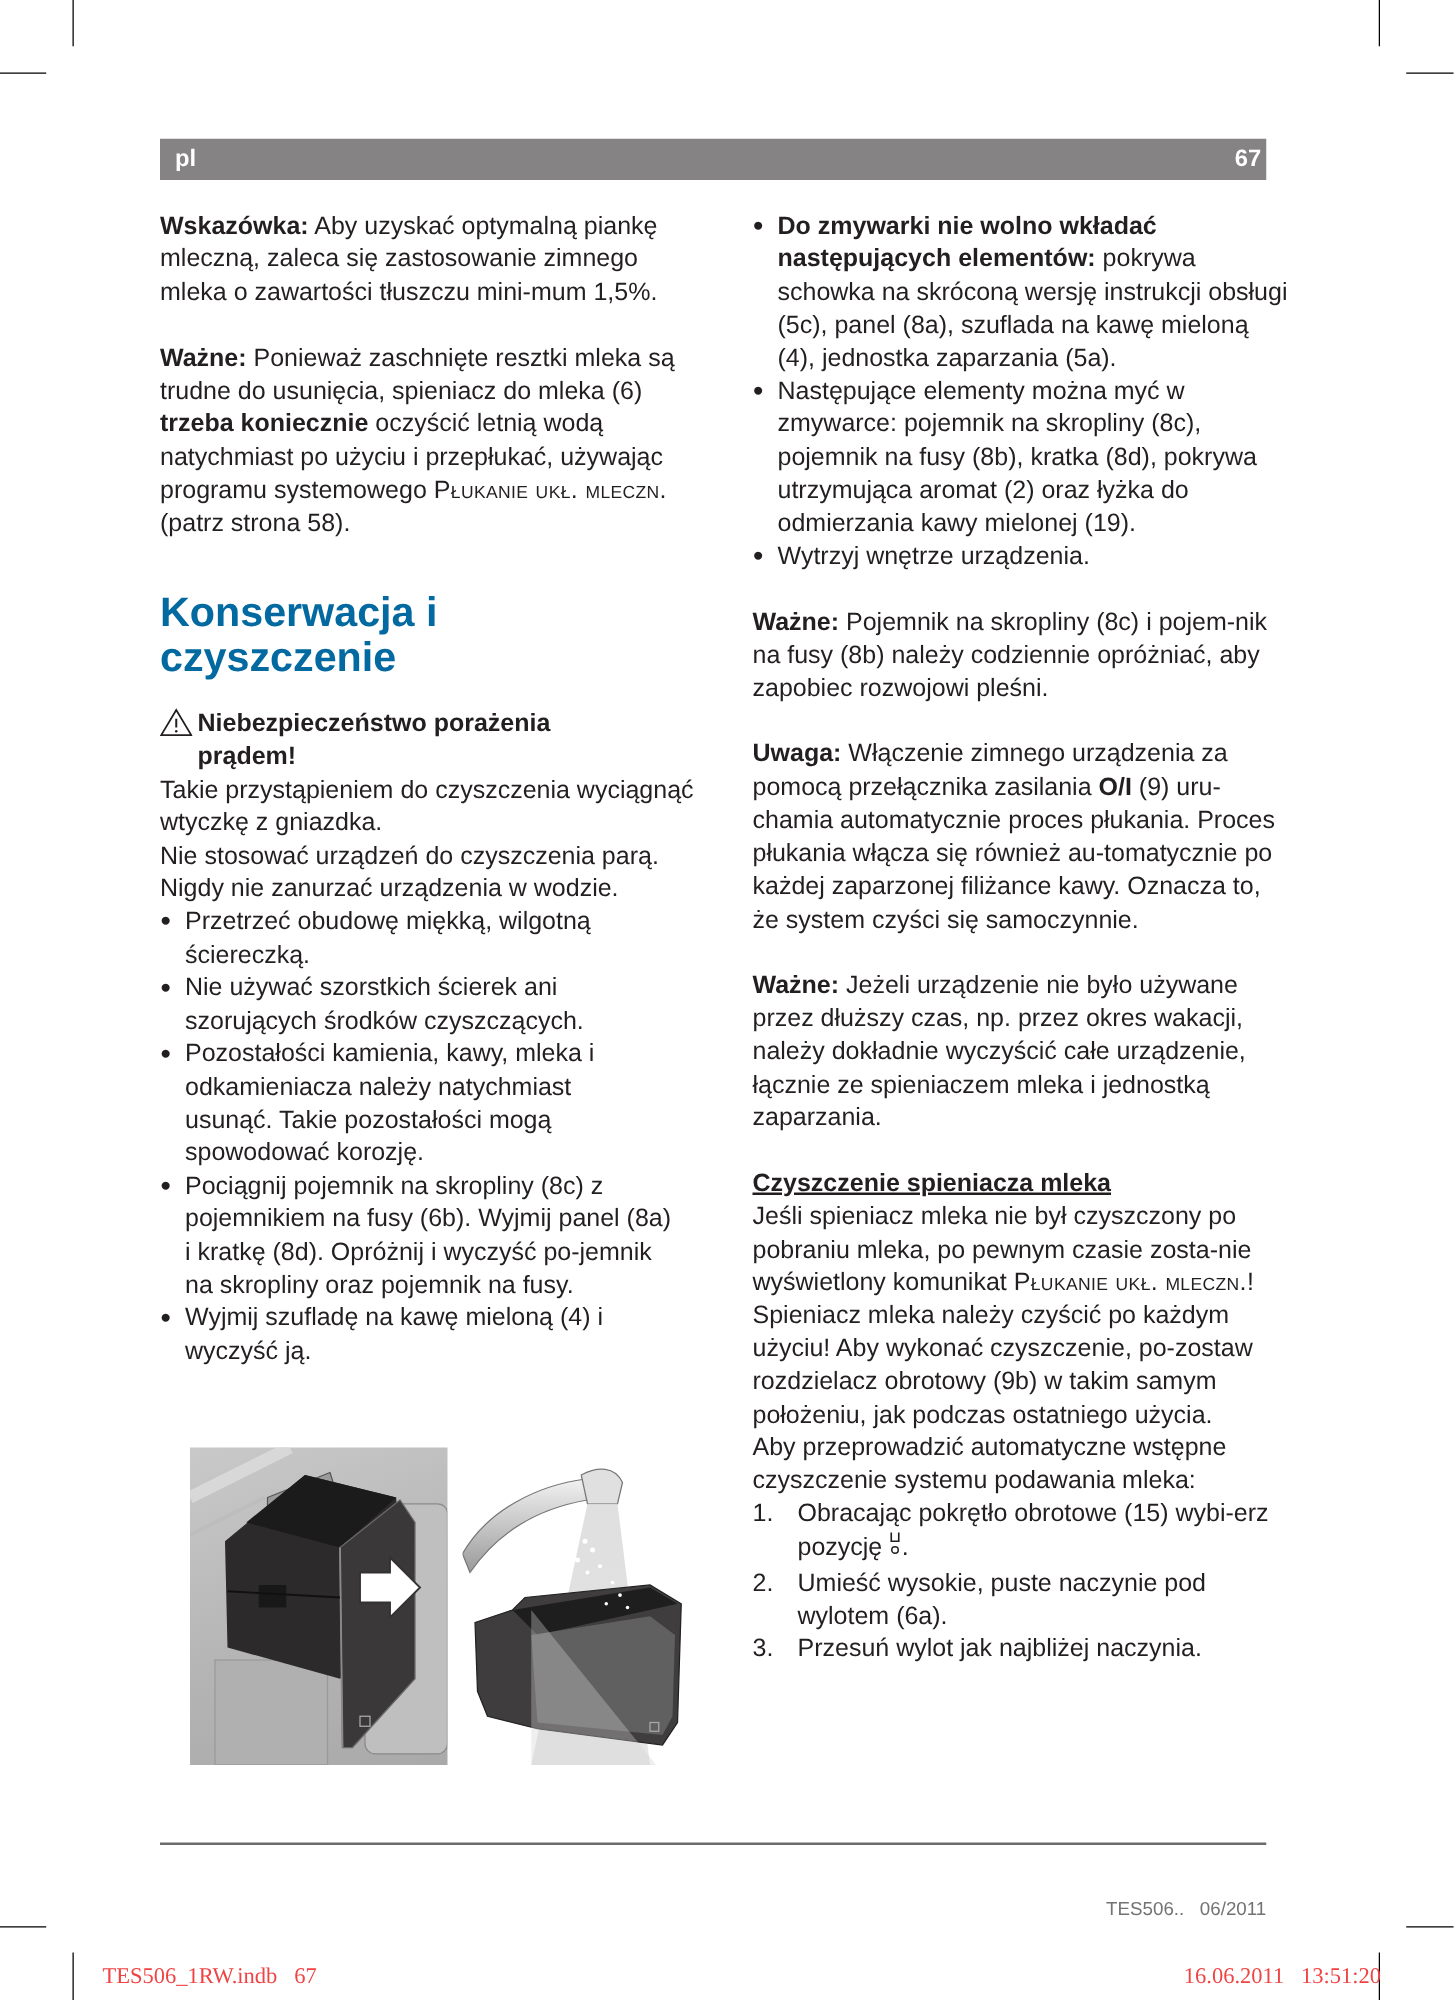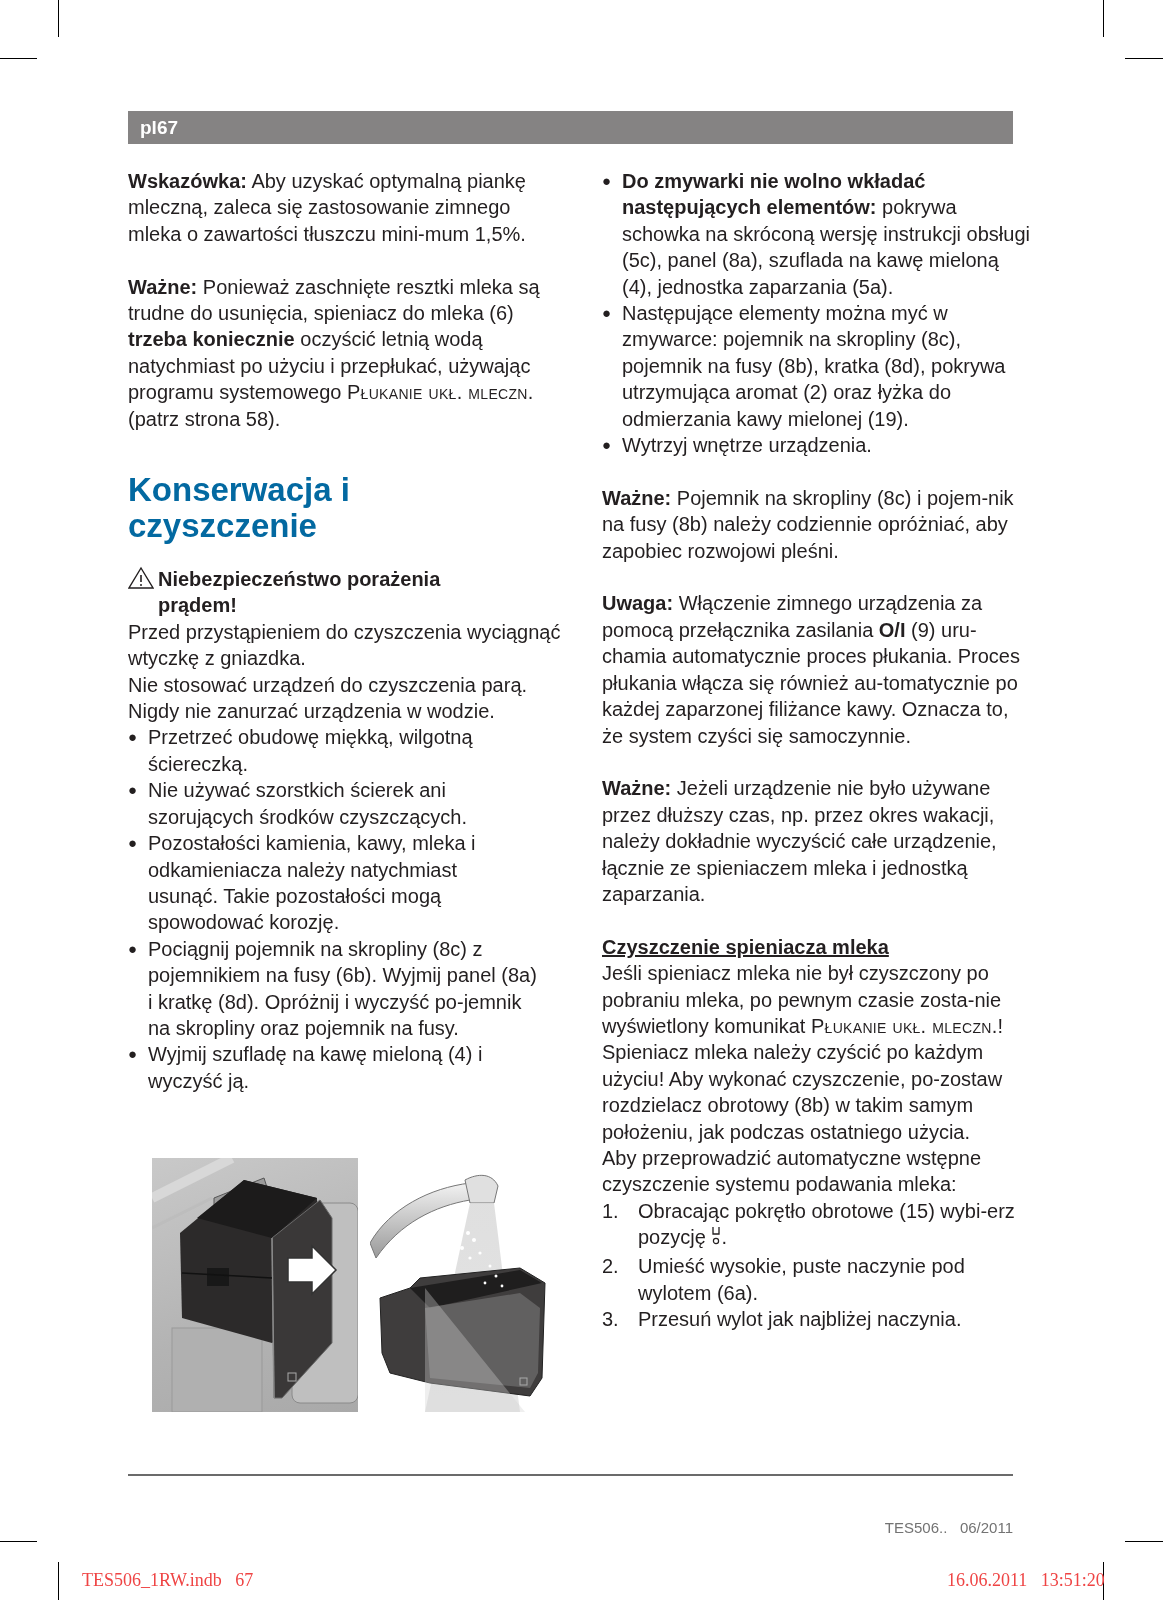--- a/index.html
+++ b/index.html
@@ -8,21 +8,21 @@
     font-family: "Liberation Sans", sans-serif; color: #231f20;
   }
   .crop { position: absolute; background: #000; }
   .crop.v { width: 1px; }
   .crop.h { height: 1px; }
 
   .header-bar {
     position: absolute; left: 128px; top: 111px; width: 885px; height: 33px;
     background: #858383;
     color: #ffffff; font-weight: bold; font-size: 19px;
-    display: flex; align-items: center; 
+    display: flex; align-items: center; justify-content: space-between;
     box-sizing: border-box; padding: 0 4px 0 12px;
   }
 
   .col { position: absolute; top: 168px; font-size: 20px; line-height: 26.4px; }
   .col.left { left: 128px; width: 440px; }
   .col.right { left: 583px; width: 432px; margin-left: 19px; }
 
   p { margin: 0; }
   .gap { height: 26.4px; }
   b, .bold { font-weight: bold; }
@@ -104,21 +104,21 @@
   <div class="warn-head">
     <span class="warn-icon">
       <svg width="26" height="24" viewBox="0 0 26 24">
         <polygon points="13,2 25,22 1,22" fill="none" stroke="#231f20" stroke-width="1.4"></polygon>
         <line x1="13" y1="9" x2="13" y2="16" stroke="#231f20" stroke-width="1.6"></line>
         <circle cx="13" cy="19" r="1" fill="#231f20"></circle>
       </svg>
     </span>
     <span class="warn-text" style="padding-right:60px;">Niebezpieczeństwo porażenia prądem!</span>
   </div>
-  <p>Przed przystąpieniem do czyszczenia wyciągnąć wtyczkę z gniazdka.</p>
+  <p>Takie przystąpieniem do czyszczenia wyciągnąć wtyczkę z gniazdka.</p>
   <p>Nie stosować urządzeń do czyszczenia parą.</p>
   <p>Nigdy nie zanurzać urządzenia w wodzie.</p>
 
   <ul class="bullets">
     <li style="padding-right:50px;">Przetrzeć obudowę miękką, wilgotną ściereczką.</li>
     <li style="padding-right:60px;">Nie używać szorstkich ścierek ani szorujących środków czyszczących.</li>
     <li style="padding-right:40px;">Pozostałości kamienia, kawy, mleka i odkamieniacza należy natychmiast usunąć. Takie pozostałości mogą spowodować korozję.</li>
     <li style="padding-right:22px;">Pociągnij pojemnik na skropliny (8c) z pojemnikiem na fusy (6b). Wyjmij panel (8a) i kratkę (8d). Opróżnij i wyczyść po-jemnik na skropliny oraz pojemnik na fusy.</li>
     <li style="padding-right:50px;">Wyjmij szufladę na kawę mieloną (4) i wyczyść ją.</li>
   </ul>
@@ -193,21 +193,21 @@
   </p>
   <div class="gap"></div>
   <p>
     <b>Ważne:</b><span> Jeżeli urządzenie nie było używane przez dłuższy czas, np. przez okres wakacji, należy dokładnie wyczyścić całe urządzenie, łącznie ze spieniaczem mleka i jednostką zaparzania.</span>
   </p>
   <div class="gap"></div>
   <p class="underline-head">Czyszczenie spieniacza mleka</p>
   <p>
     <span>Jeśli spieniacz mleka nie był czyszczony po pobraniu mleka, po pewnym czasie zosta-nie wyświetlony komunikat </span><span class="smallcaps">Płukanie ukł. mleczn.</span><span>!</span>
   </p>
-  <p>Spieniacz mleka należy czyścić po każdym użyciu! Aby wykonać czyszczenie, po-zostaw rozdzielacz obrotowy (8b) w takim samym położeniu, jak podczas ostatniego użycia.</p>
+  <p>Spieniacz mleka należy czyścić po każdym użyciu! Aby wykonać czyszczenie, po-zostaw rozdzielacz obrotowy (9b) w takim samym położeniu, jak podczas ostatniego użycia.</p>
   <p>Aby przeprowadzić automatyczne wstępne czyszczenie systemu podawania mleka:</p>
   <ol class="steps">
     <li>
       <span class="num">1.</span>
       <span>Obracając pokrętło obrotowe (15) wybi-erz pozycję </span><span style="display:inline-block;vertical-align:middle;">
         <svg width="10" height="22" viewBox="0 0 10 22">
             <path d="M2,2 L2,9 L8,9 L8,2" fill="none" stroke="#231f20" stroke-width="1.3"></path>
             <circle cx="5" cy="16" r="2.6" fill="none" stroke="#231f20" stroke-width="1.2"></circle>
           </svg>
       </span><span>.</span>

